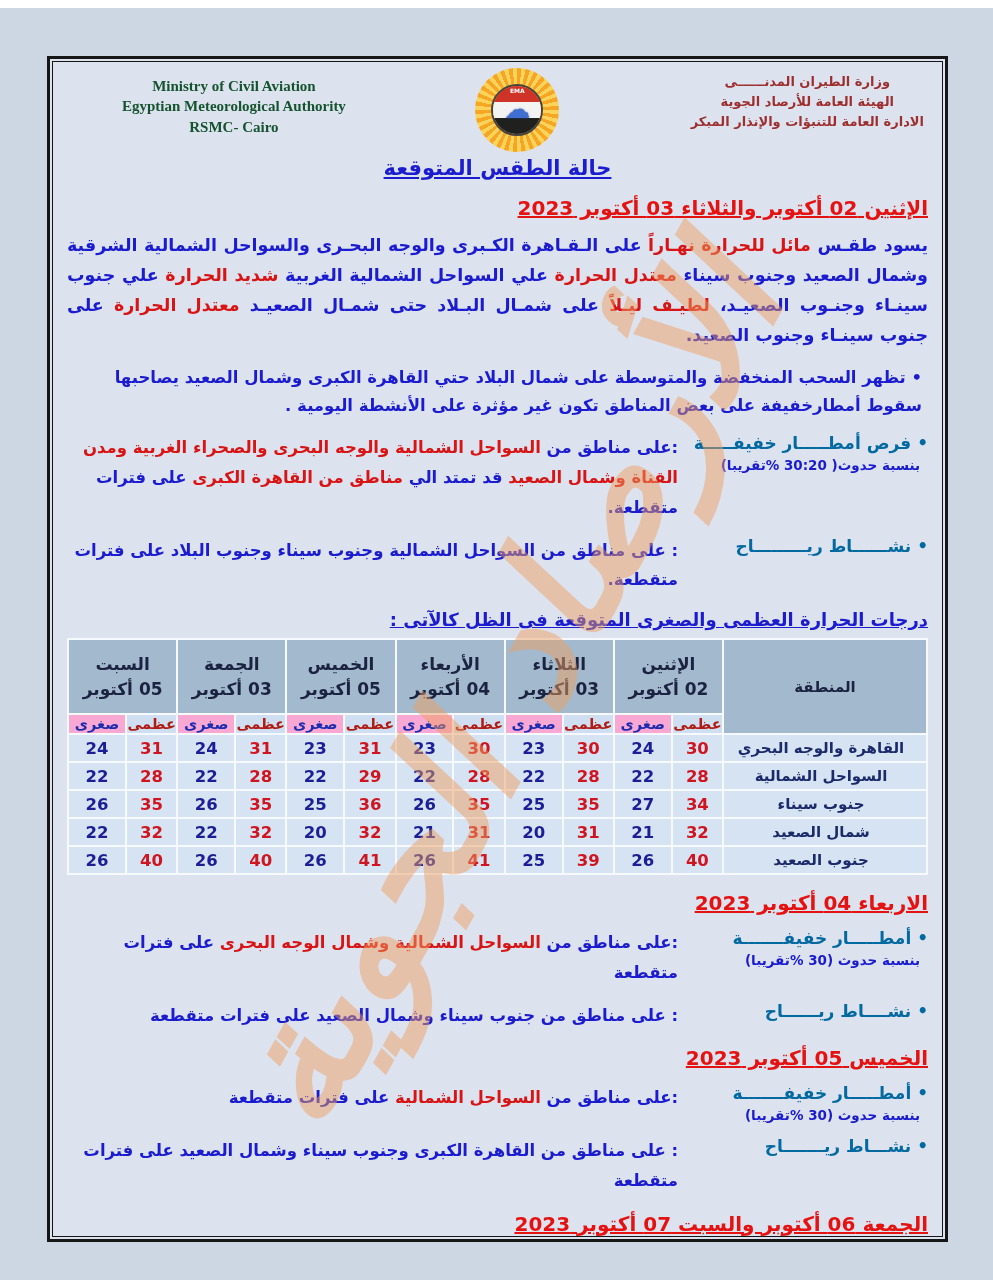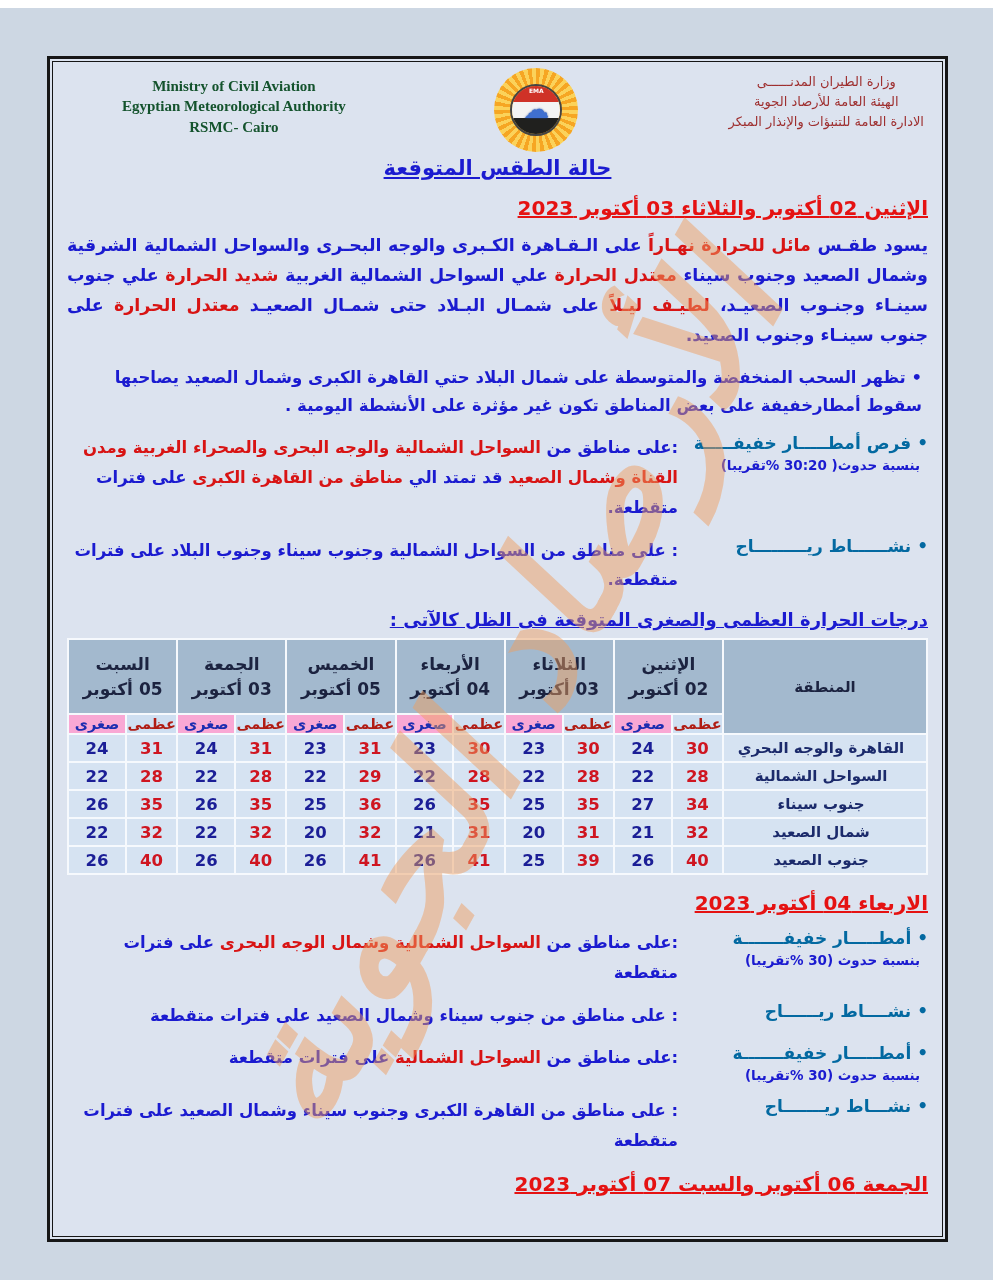--- a/index.html
+++ b/index.html
@@ -15,21 +15,21 @@
   
   .watermark { position:absolute; left:-170px; top:530px; width:1240px; text-align:center;
                transform:rotate(-61deg); font-size:165px; font-weight:bold; font-style:italic;
                font-family:"DejaVu Serif", serif; color:#ef9e5f; opacity:.48; white-space:nowrap;
                pointer-events:none; z-index:5; }
 
   
   .hdr { display:flex; justify-content:space-between; align-items:flex-start; direction:ltr; }
   .hdr-en { color:#14532d; font-weight:bold; font-size:15px; line-height:1.35; text-align:center;
             font-family:"Liberation Serif", serif; margin-top:8px; margin-left:55px; }
-  .hdr-ar { color:#9e2f2f; font-weight:normal; font-size:13px; line-height:1.55; text-align:center;
+  .hdr-ar { color:#9e2f2f; font-weight:bold; font-size:13px; line-height:1.55; text-align:center;
             direction:rtl; margin-top:4px; margin-right:4px;margin-left:12px; }
   .logo { position:relative; width:84px; height:84px; border-radius:50%; margin-left:10px;
           background:repeating-conic-gradient(#f6a623 0deg 6deg, #fbd25a 6deg 12deg); }
   .logo-core { position:absolute; left:50%; top:50%; transform:translate(-50%,-50%);
                width:52px; height:52px; border-radius:50%; overflow:hidden; border:2px solid #444;
                display:flex; flex-direction:column; }
   .band-red { flex:1; background:#cf3227; color:#fff; font-size:6px; font-weight:bold;
               text-align:center; line-height:10px; }
   .band-white { flex:1; background:#f3f3f3; }
   .band-black { flex:1; background:#20201e; }
@@ -259,20 +259,21 @@
       </div>
       <div class="desc"><span class="blue">:على مناطق من </span><span class="red">السواحل الشمالية وشمال الوجه البحرى </span><span class="blue">على فترات متقطعة</span></div>
     </div>
     <div class="bullet">
       <div class="lblbox">
         <div class="lbl">• نشــــاط ريــــــاح</div>
       </div>
       <div class="desc">: على مناطق من جنوب سيناء وشمال الصعيد على فترات متقطعة</div>
     </div>
 
+    <div class="sec-heading">الخميس 05 أكتوبر 2023</div>
     <div class="bullet">
       <div class="lblbox">
         <div class="lbl">• أمطـــــار خفيفـــــــة</div>
         <div class="prob">بنسبة حدوث (30 %تقريبا)</div>
       </div>
       <div class="desc"><span class="blue">:على مناطق من </span><span class="red">السواحل الشمالية </span><span class="blue">على فترات متقطعة</span></div>
     </div>
     <div class="bullet">
       <div class="lblbox">
         <div class="lbl">• نشـــاط ريـــــــاح</div>

